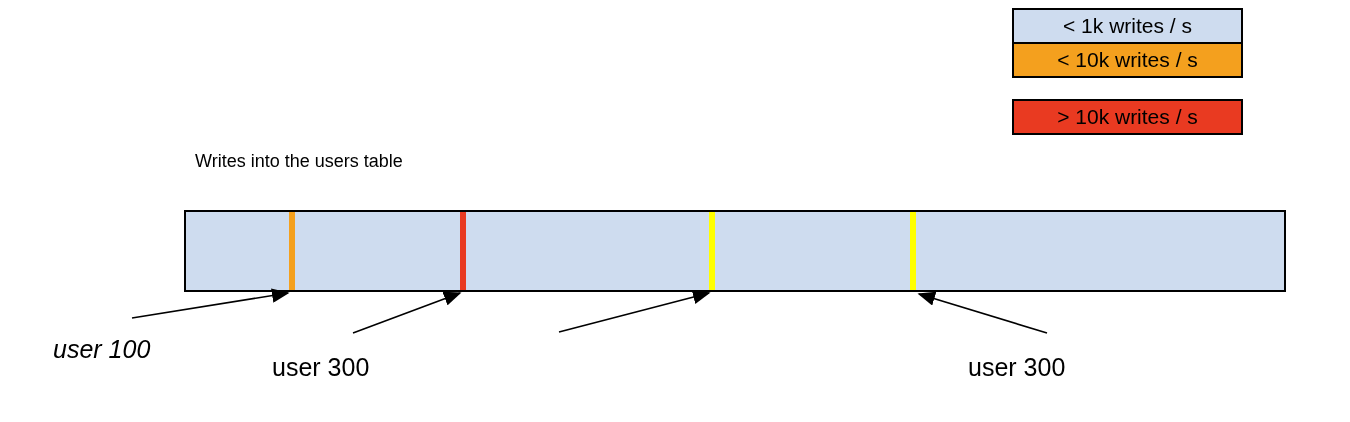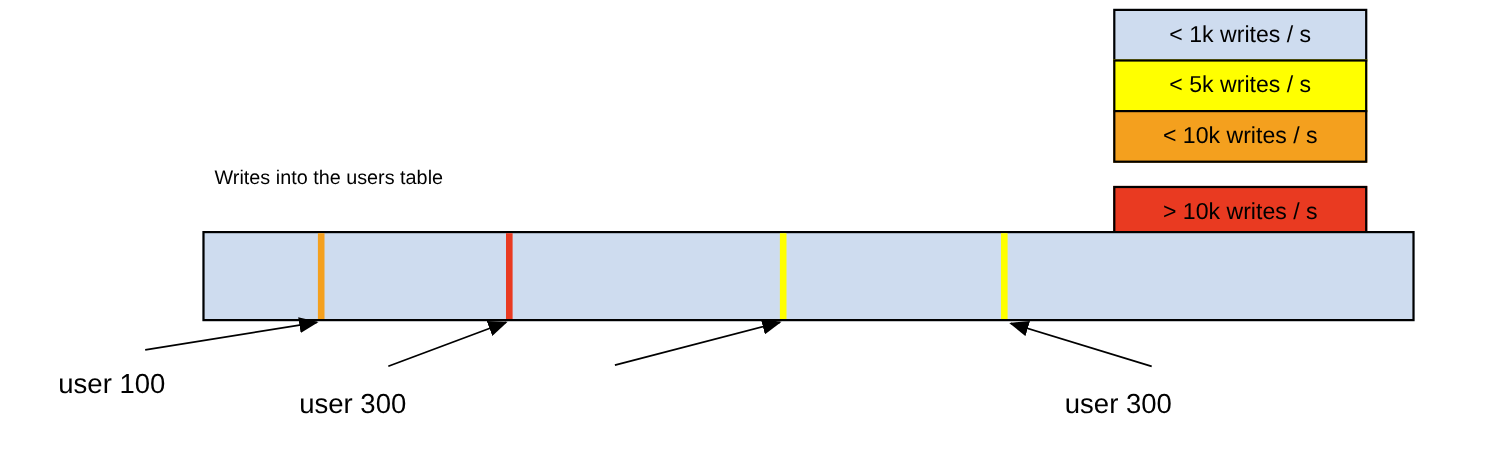--- a/index.html
+++ b/index.html
@@ -26,21 +26,21 @@
   }
   .legend {
     position: absolute;
     left: 1012px;
     top: 8px;
     width: 231px;
   }
   .legend-row {
     box-sizing: border-box;
     width: 231px;
-    height: 48px;
+    height: 36px;
     border: 2px solid #000000;
     margin-top: -2px;
     display: flex;
     align-items: center;
     justify-content: center;
     font-size: 21px;
     color: #000000;
     white-space: nowrap;
   }
   .legend-row:first-child { margin-top: 0; }
@@ -77,21 +77,20 @@
 </style>
 </head>
 <body>
 
 <div class="canvas">
 
   <div class="diagram-title">Writes into the users table</div>
 
   <div class="legend">
     <div class="legend-row" style="background-color: rgb(206, 220, 239);">&lt; 1k writes / s</div>
-    <div class="legend-row" style="background-color: rgb(255, 255, 0);">&lt; 5k writes / s</div>
     <div class="legend-row" style="background-color: rgb(244, 160, 30);">&lt; 10k writes / s</div>
     <div class="legend-row" style="background-color: rgb(233, 58, 33); margin-top: 21px;">&gt; 10k writes / s</div>
   </div>
 
   <div class="users-bar" style="background-color: rgb(206, 220, 239);"></div>
 
   <div class="stripe" style="left: 289px; background-color: rgb(244, 160, 30);"></div>
   <div class="stripe" style="left: 460px; background-color: rgb(233, 58, 33);"></div>
   <div class="stripe" style="left: 709px; background-color: rgb(255, 255, 0);"></div>
   <div class="stripe" style="left: 910px; background-color: rgb(255, 255, 0);"></div>
@@ -101,17 +100,17 @@
       <marker id="ah" markerWidth="12" markerHeight="9" refX="10" refY="4.5" orient="auto">
         <path d="M0,0 L11,4.5 L0,9 z" fill="#000000"></path>
       </marker>
     </defs>
     <line x1="132" y1="318" x2="288" y2="293" stroke="#000000" stroke-width="1.6" marker-end="url(#ah)"></line>
     <line x1="353" y1="333" x2="460" y2="293" stroke="#000000" stroke-width="1.6" marker-end="url(#ah)"></line>
     <line x1="559" y1="332" x2="709" y2="293" stroke="#000000" stroke-width="1.6" marker-end="url(#ah)"></line>
     <line x1="1047" y1="333" x2="919" y2="294" stroke="#000000" stroke-width="1.6" marker-end="url(#ah)"></line>
   </svg>
 
-  <div class="user-label" style="left: 53px;  top: 336px;">user 100</div>
+  <div class="user-label" style="left: 53px;  top: 336px; font-style: italic;">user 100</div>
   <div class="user-label" style="left: 272px; top: 354px;">user 300</div>
   <div class="user-label" style="left: 968px; top: 354px;">user 300</div>
 
 </div>
 
 </body></html>

